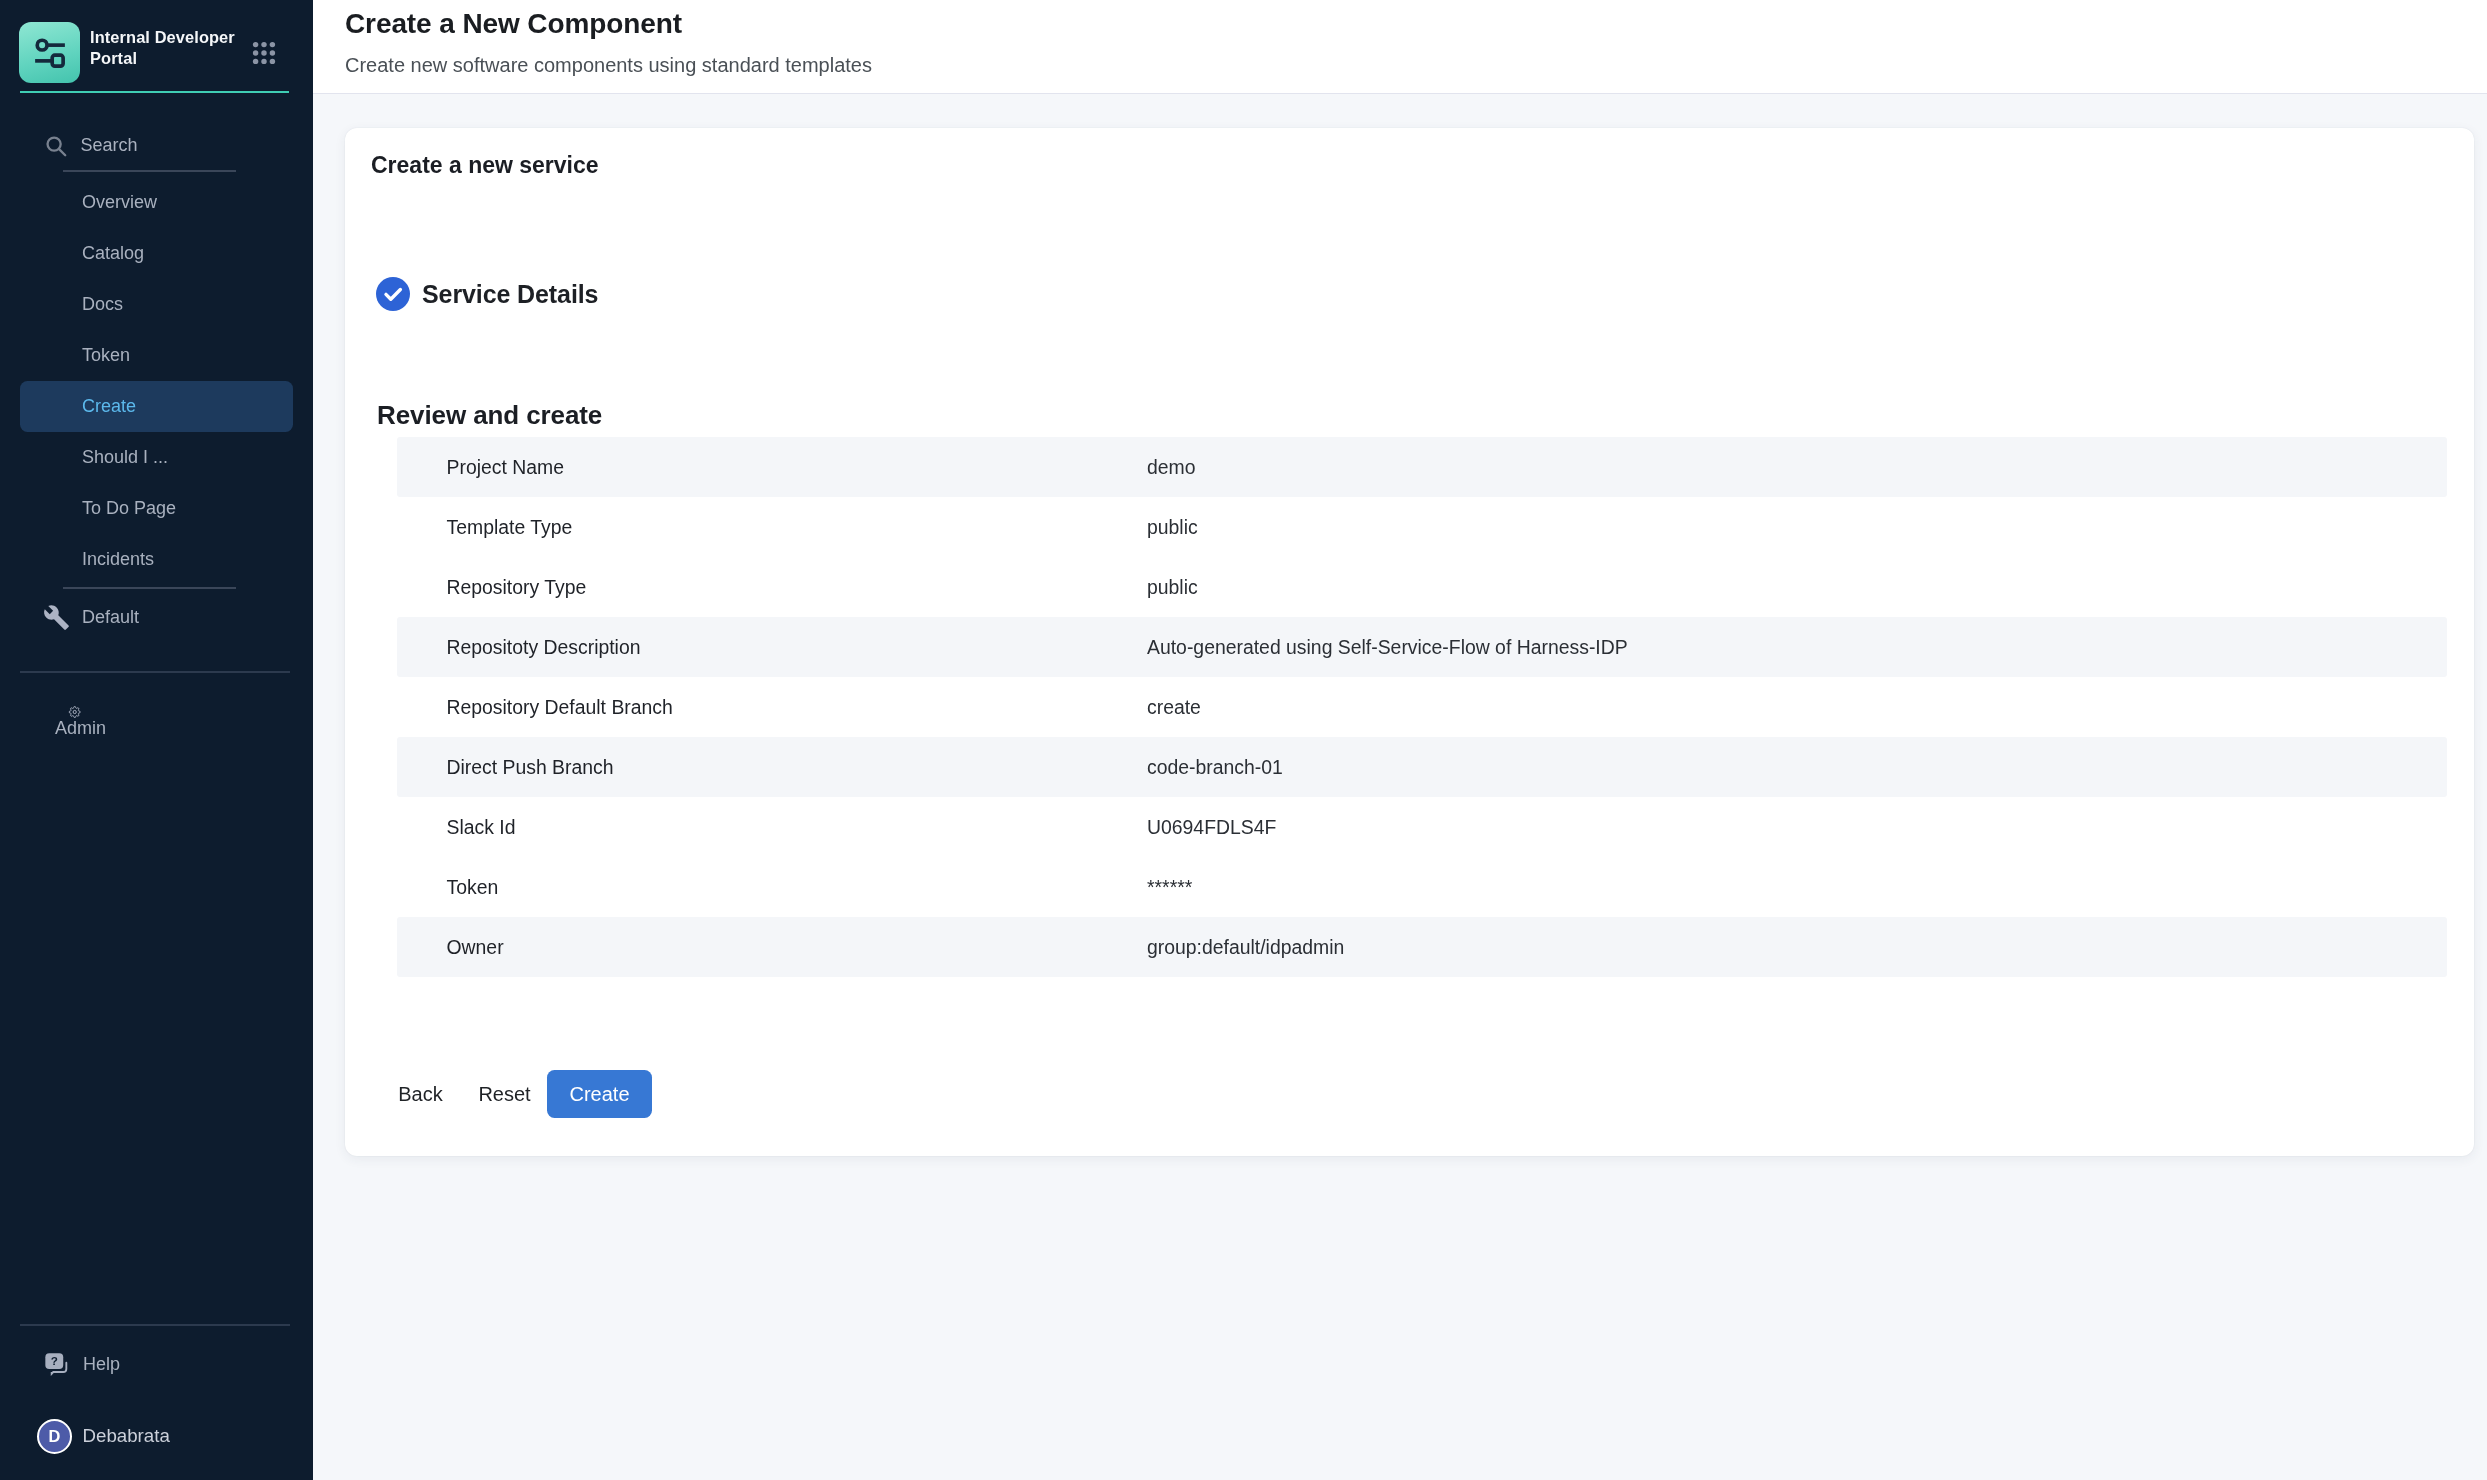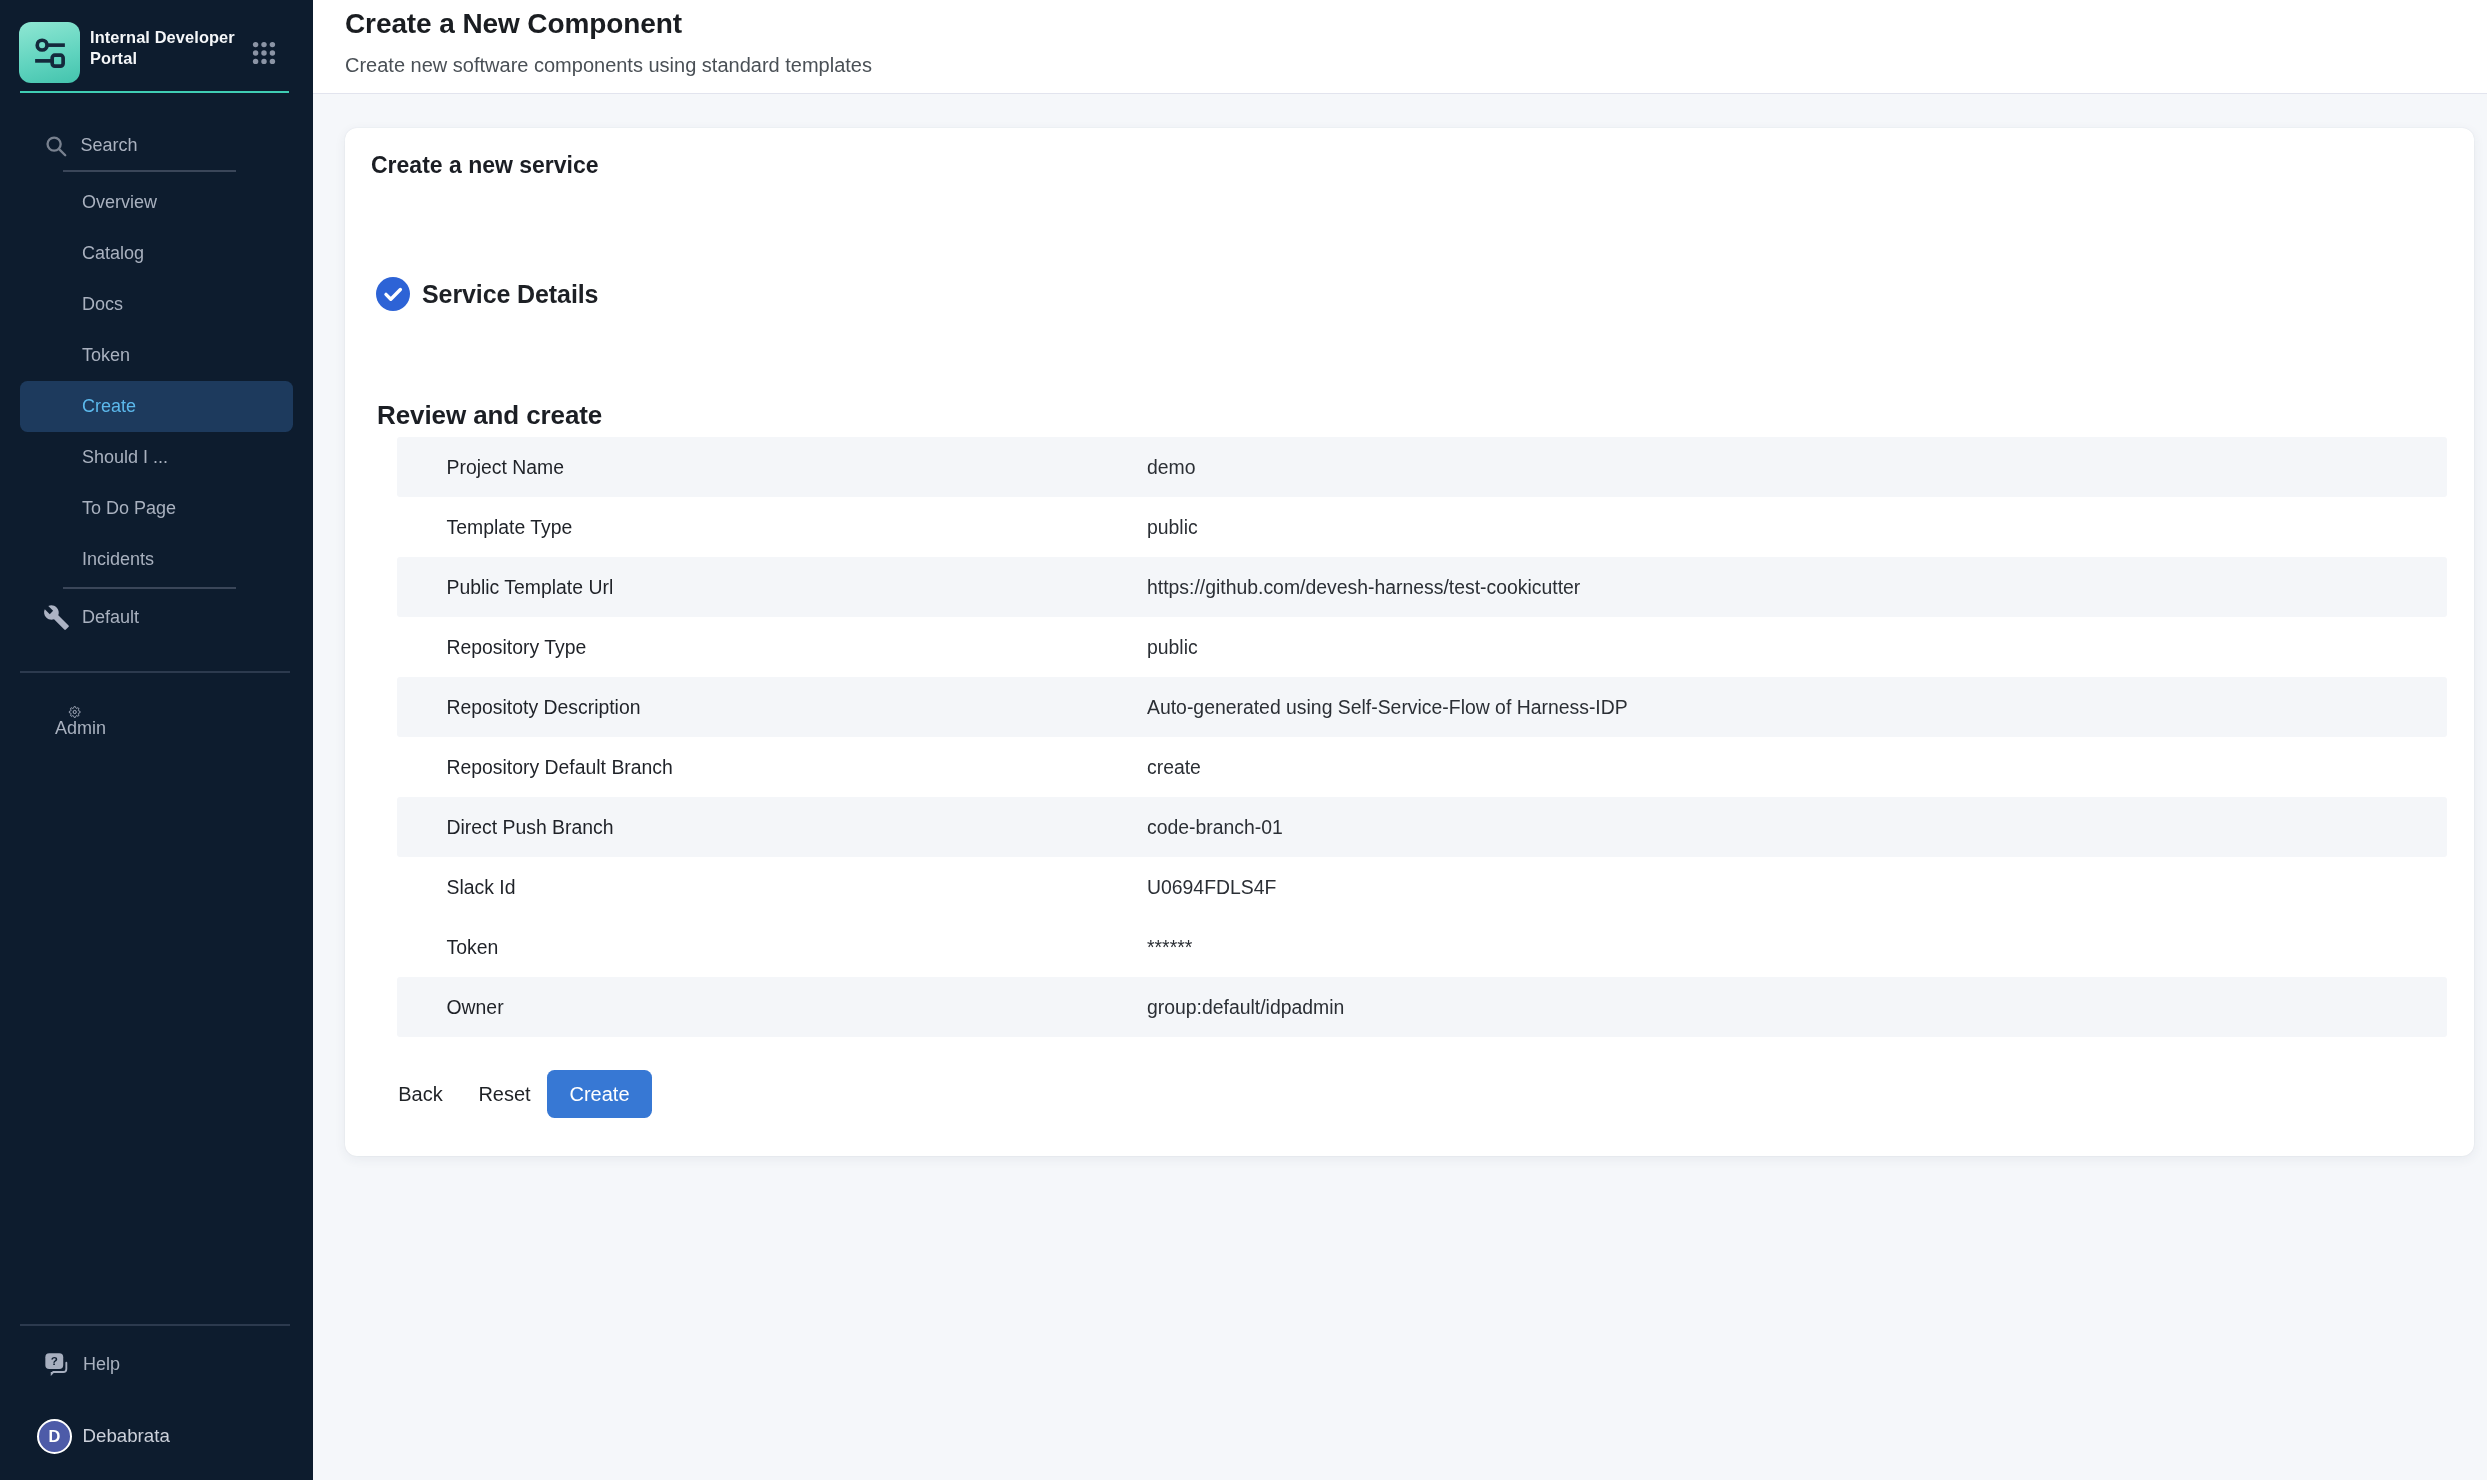--- a/index.html
+++ b/index.html
@@ -160,24 +160,20 @@
 
     <div class="rtable" id="review-table">
         <div class="rrow alt">
           <span class="rlabel">Project Name</span>
           <span class="rvalue">demo</span>
         </div>
         <div class="rrow">
           <span class="rlabel">Template Type</span>
           <span class="rvalue">public</span>
         </div>
-        <div class="rrow alt">
-          <span class="rlabel">Public Template Url</span>
-          <span class="rvalue">https://github.com/devesh-harness/test-cookicutter</span>
-        </div>
         <div class="rrow">
           <span class="rlabel">Repository Type</span>
           <span class="rvalue">public</span>
         </div>
         <div class="rrow alt">
           <span class="rlabel">Repositoty Description</span>
           <span class="rvalue">Auto-generated using Self-Service-Flow of Harness-IDP</span>
         </div>
         <div class="rrow">
           <span class="rlabel">Repository Default Branch</span>

